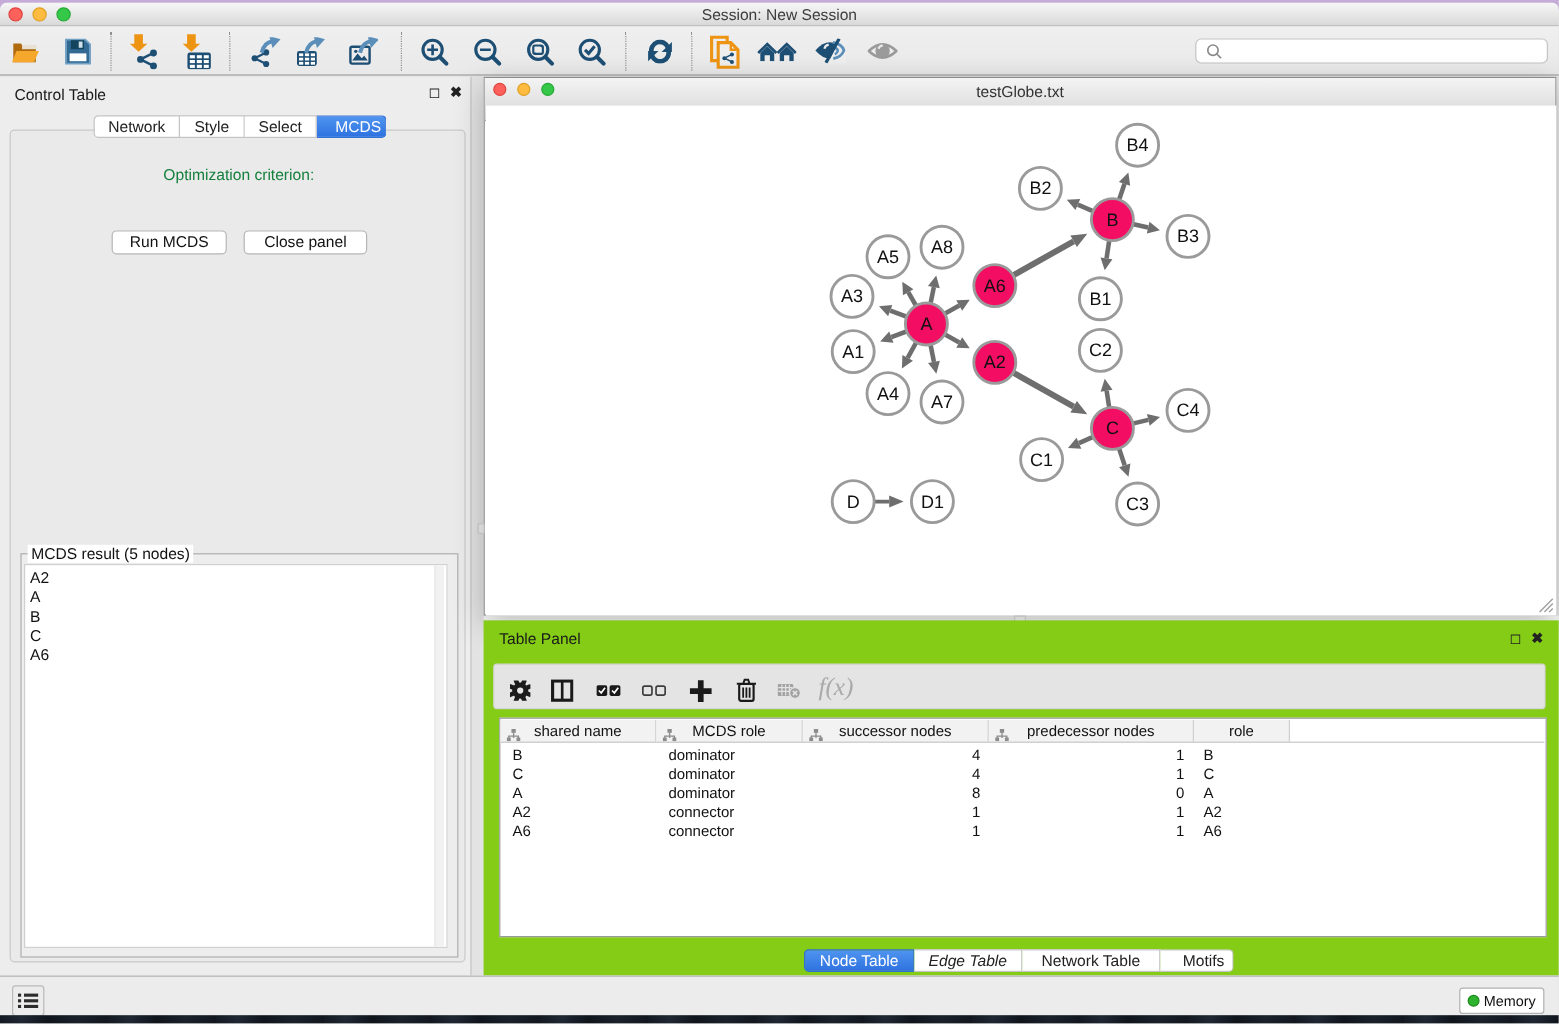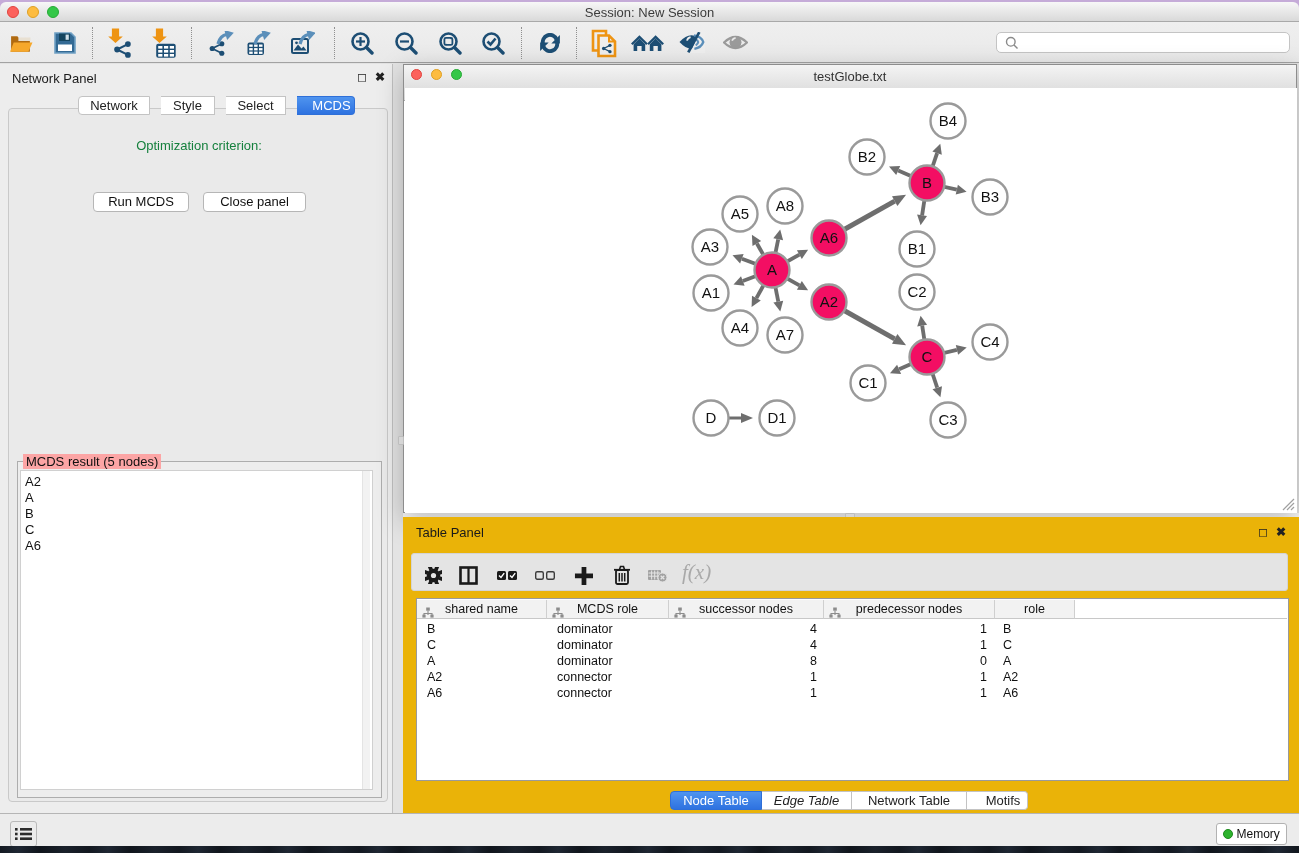--- a/index.html
+++ b/index.html
@@ -25,60 +25,60 @@
   border-left:1px dotted #8f8f8f; }
 .ticon { position:absolute; top:0; }
 #searchbox { position:absolute; left:996px; top:10px; width:294px; height:21px;
   background:#fff; border:1px solid #c4c4c4; border-radius:5px; }
 
 
 #cpanel { position:absolute; left:0; top:64px; width:393px; height:749px;
   background:#ededed; border-right:1px solid #c0c0c0; }
 #cpanel .phead { position:absolute; left:12px; top:7px; font-size:13px; color:#1a1a1a; }
 .wicons { position:absolute; font-size:12px; color:#222; }
-.tabs { position:absolute; display:flex; z-index:5;gap:11px; }
+.tabs { position:absolute; display:flex; z-index:5; }
 .tab { height:19px; line-height:18px; font-size:13px; color:#222; background:#fff;
   border:1px solid #c3c3c3; border-left:none; text-align:center; }
 .tab.first { border-left:1px solid #c3c3c3; border-radius:4px 0 0 4px; }
 .tab.last { border-radius:0 4px 4px 0;padding-left:12px; }
 .tab.sel { background:linear-gradient(#4f94ef,#2e72e0); color:#fff; border-color:#2e6fd8; }
 #cpane { position:absolute; left:8px; top:44px; width:380px; height:694px;
   background:#eaeaea; border:1px solid #c9c9c9; border-radius:4px; }
 #optlabel { position:absolute; left:0; width:380px; top:29px; text-align:center;
   font-size:13px; color:#15803d; }
 #selbox { position:absolute; left:34px; top:50px; width:312px; height:21px;
   background:#fff; border:1px solid #b2b2b2; border-radius:4px; font-size:13px;
   line-height:19px; padding-left:13px; color:#111; }
 #selbox .step { position:absolute; right:-1px; top:-1px; width:16px; height:21px;
   background:linear-gradient(#53a0f4,#1f72ee); border-radius:0 5px 5px 0; }
 .btn { position:absolute; height:20px; background:#fff; border:1px solid #b6b6b6;
   border-radius:4px; font-size:13px; text-align:center; line-height:18px; color:#111; }
 #fieldset { position:absolute; left:8px; top:352px; width:365px; height:337px;
   border:1px solid #adadad; background:#ededed; }
-#fieldset .legend { position:absolute; left:5px; top:-8px; background:#fca5a5;
+#fieldset .legend { position:absolute; left:5px; top:-8px; background:#ffffff;
   padding:0 3px; font-size:13px; color:#111; }
 #mlist { position:absolute; left:2px; top:8px; width:353px; height:320px; background:#fff;
   border:1px solid #d0d0d0; font-size:13px; color:#111; padding:3px 0 0 4px; line-height:16px; }
 #mscroll { position:absolute; left:344px; top:9px; width:8px; height:318px;
   background:#f2f2f2; border-left:1px solid #e4e4e4; }
 
 
 #netwin { position:absolute; left:403px; top:64px; width:894px; height:449px;
   background:#fff; border:1px solid #8d8d8d; box-shadow:0 8px 24px rgba(0,0,0,0.25); }
 #netgap { position:absolute; left:403px; top:513px; width:896px; height:4px; background:#fafafa; }
 #nettitle { position:absolute; left:0; top:0; width:100%; height:36px;
   background:linear-gradient(#f4f4f4,#d6d6d6); border-bottom:1px solid #a8a8a8; }
 #nettitle .title { position:absolute; left:0; right:0; top:4px; text-align:center;
   font-size:13px; color:#333; }
 .tl2 { position:absolute; top:4px; width:11px; height:11px; border-radius:50%; }
 #netcanvas { position:absolute; left:1px; top:23px; width:892px; height:425px; background:#fff; }
 
 
 #tpanel { position:absolute; left:403px; top:517px; width:896px; height:296px;
-  background:#eab308; }
+  background:#84cc16; }
 #tpanel .phead { position:absolute; left:13px; top:8px; font-size:13px; color:#1a1a1a; }
 #ttoolbar { position:absolute; left:8px; top:36px; width:877px; height:38px;
   background:#e4e4e4; border:1px solid #d4d4d4; border-radius:3px; }
 #ttable { position:absolute; left:13px; top:81px; width:873px; height:183px;
   background:#fff; border:1px solid #9a9a9a; font-size:12.5px; }
 .th { position:absolute; top:1px; height:19px; background:#f2f2f2;
   border-right:1px solid #cfcfcf; border-bottom:1px solid #c8c8c8;
   font-size:12.5px; color:#111; text-align:center; line-height:19px; }
 .td { position:absolute; height:16px; line-height:16px; color:#111; }
 .btabs { position:absolute; top:274px; left:267px; display:flex; }
@@ -251,21 +251,21 @@
     </svg>
   <div id="searchbox">
       <svg width="14" height="14" viewBox="0 0 14 14" style="position:absolute;left:8px;top:3px">
         <circle cx="5.8" cy="5.8" r="4.3" fill="none" stroke="#8a8a8a" stroke-width="1.4"></circle>
         <line x1="9" y1="9" x2="12.5" y2="12.5" stroke="#8a8a8a" stroke-width="1.4"></line>
       </svg>
     </div>
 </div>
 
 <div id="cpanel">
-  <div class="phead">Network Panel</div>
+  <div class="phead">Control Table</div>
   <div class="wicons" style="left:357px;top:6px;">◻</div>
   <div class="wicons" style="left:375px;top:6px;font-weight:bold;">✖</div>
   <div class="tabs" style="left:78px;top:32px;">
     <div class="tab first" style="width:72px;">Network</div>
       <div class="tab" style="width:54px;">Style</div>
     <div class="tab" style="width:60px;">Select</div>
       <div class="tab last sel" style="width:58px;">MCDS</div>
   </div>
   <div id="cpane">
     <div id="optlabel">Optimization criterion:</div>

